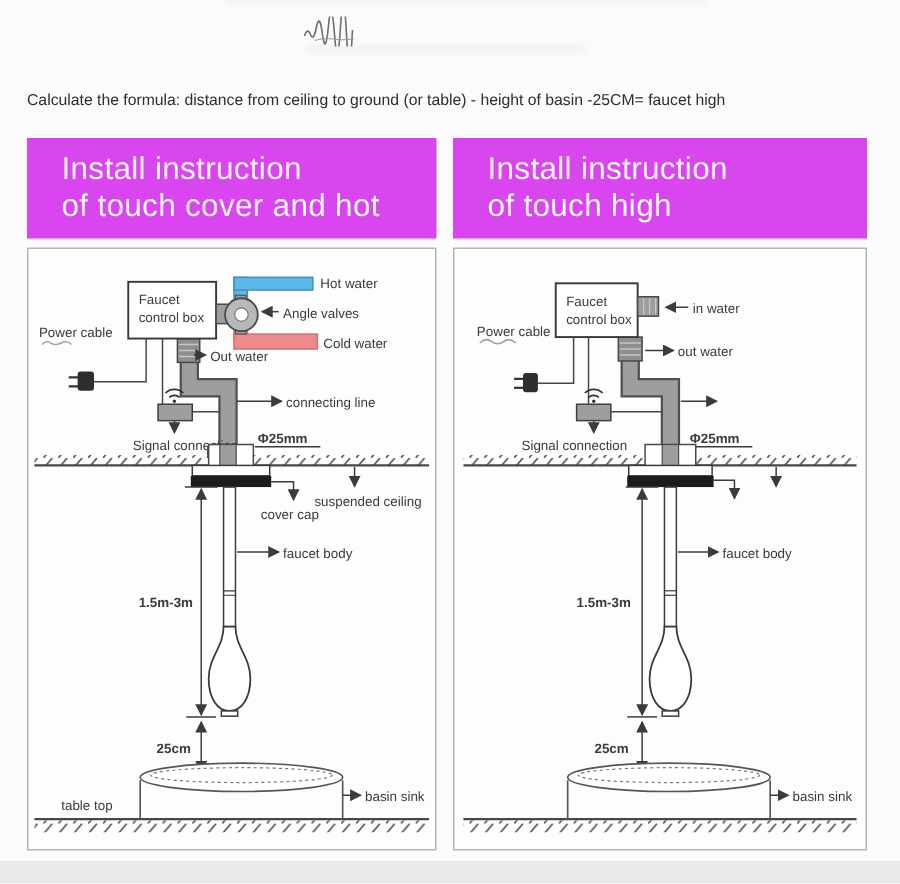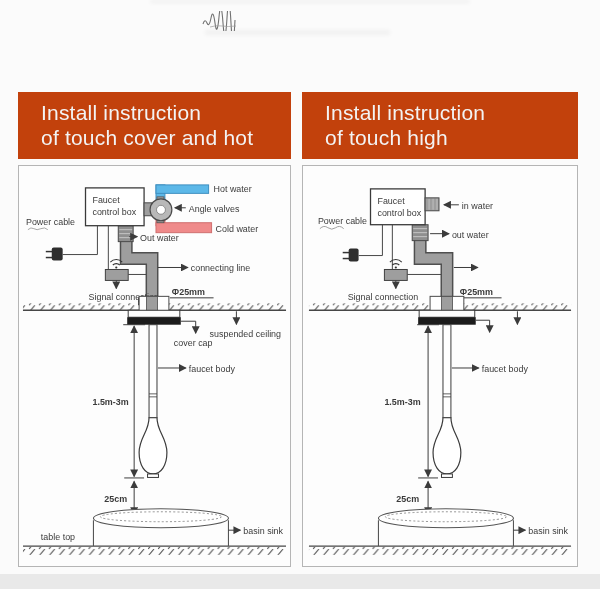--- a/index.html
+++ b/index.html
@@ -1,19 +1,19 @@
 <!DOCTYPE html>
 <html><head>
 <meta charset="utf-8">
 <style>
   html,body{margin:0;padding:0;}
   .stage{position:relative;width:600px;height:589px;background:#fbfbfb;overflow:hidden;
          font-family:"Liberation Sans",sans-serif;}
   .formula{position:absolute;left:18px;top:61px;font-size:10.5px;color:#2e2e2e;white-space:nowrap;}
-  .hdr{position:absolute;top:92px;height:67px;background:#c2410c;color:#f3f3f3;
+  .hdr{position:absolute;top:92px;height:67px;background:#d946ef;color:#f3f3f3;
        font-size:21px;line-height:24.5px;letter-spacing:.2px;padding:9px 0 0 23px;box-sizing:border-box;}
   .hdr-l{left:18px;width:273px;}
   .hdr-r{left:302px;width:276px;}
   .panel{position:absolute;top:165px;height:402px;background:#fdfdfd;border:1px solid #b5b5b5;box-sizing:border-box;}
   .panel-l{left:18px;width:273px;}
   .panel-r{left:302px;width:276px;}
   .panel svg{display:block;width:100%;height:100%;}
   .t{font-family:"Liberation Sans",sans-serif;font-size:9px;fill:#3b3b3b;}
   .tb{font-weight:bold;}
   .ln{stroke:#3b3b3b;stroke-width:1;fill:none;}
@@ -31,20 +31,21 @@
 
   <div class="topsmear"></div>
   <div class="wm">
     <svg viewBox="0 0 44 20">
       <path d="M3,13 q2,-6 4,-1 t4,-5 t4,5 t4,-6 t4,6 t4,-5 t4,5 t4,-3" stroke="#5a5a5a" stroke-width="1.1" fill="none"></path>
       <path d="M10,16 q6,-2 12,-1 t14,0" stroke="#8a8a8a" stroke-width=".7" fill="none"></path>
     </svg>
   </div>
   <div class="smear"></div>
 
+  <div class="formula">Calculate the formula: distance from ceiling to ground (or table) - height of basin -25CM= faucet high</div>
 
   <div class="hdr hdr-l">
     <div>Install instruction</div>
     <div>of touch cover and hot</div>
   </div>
   <div class="hdr hdr-r">
     <div>Install instruction</div>
     <div>of touch high</div>
   </div>
 

